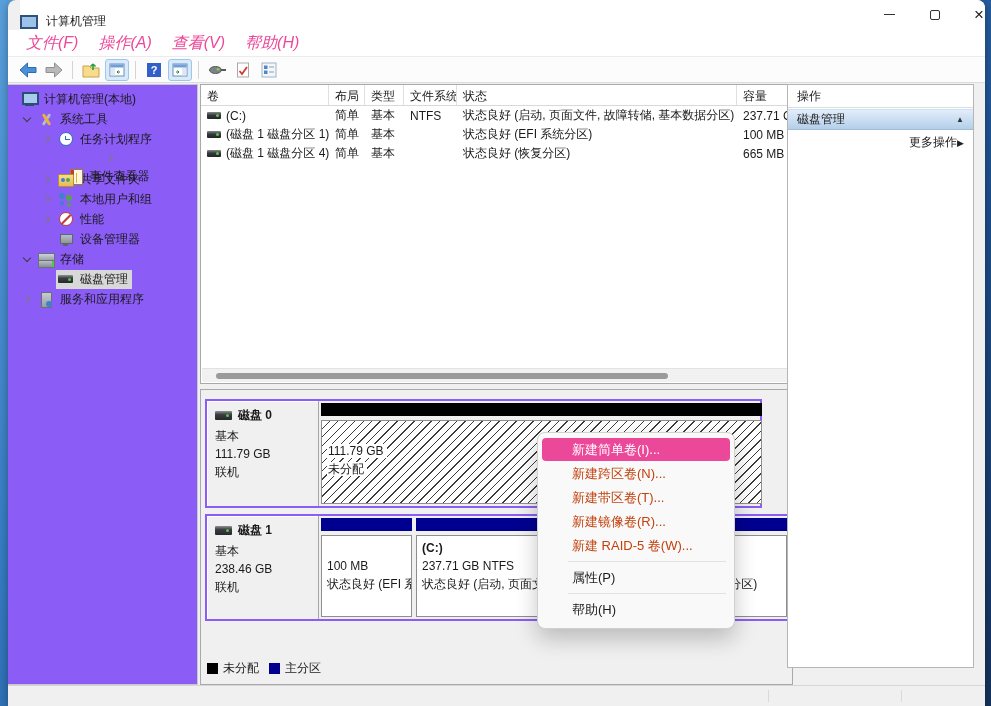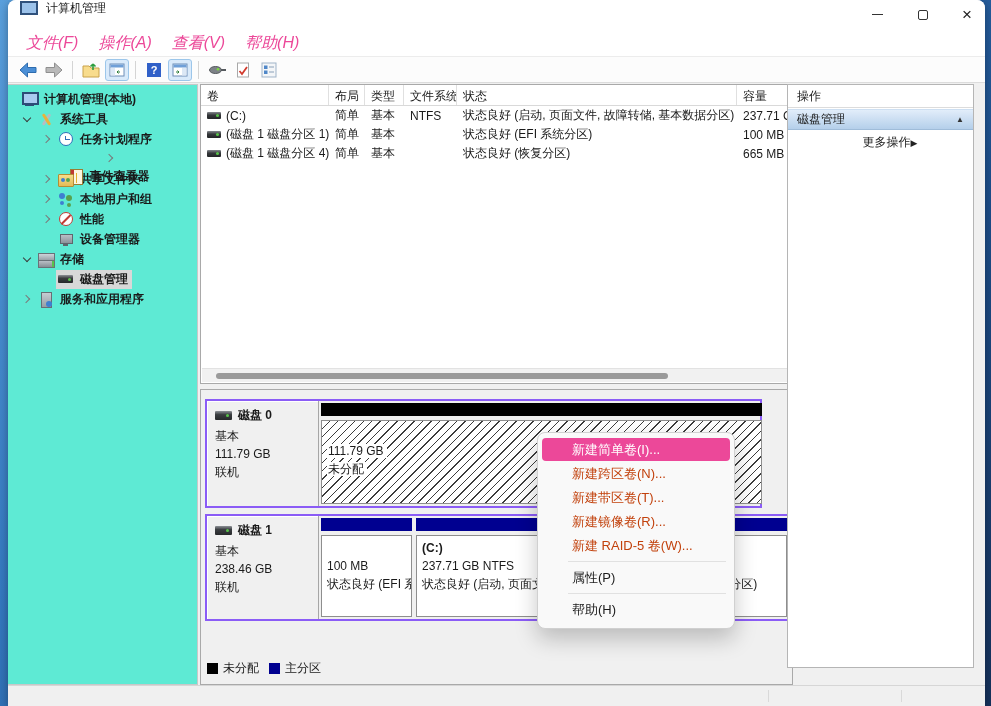--- a/index.html
+++ b/index.html
@@ -5,21 +5,21 @@
   * { margin:0; padding:0; box-sizing:border-box; }
   html,body { width:991px; height:706px; overflow:hidden;
     font-family:"Liberation Sans","DejaVu Sans",sans-serif; }
   body { background:linear-gradient(135deg,#5aa0dd 0%,#3579c0 35%,#1d4f8c 70%,#16325c 100%); position:relative; }
 
   .window { position:absolute; left:8px; top:0; width:977px; height:706px;
     background:#f0f0f0; border-radius:8px 8px 0 0; overflow:hidden;
     box-shadow:0 2px 10px rgba(0,0,0,.35); }
 
   
-  .titlebar { position:absolute; left:0; top:0; right:0; height:30px; background:#fff; display:flex; align-items:flex-start; padding-left:12px; }
+  .titlebar { position:absolute; left:12px; top:0; right:0; height:30px; background:#fff; display:flex; align-items:flex-end; }
   .app-icon { width:18px; height:16px; position:relative; margin-right:8px; }
   .app-icon::before { content:""; position:absolute; left:0; top:1px; width:14px; height:10px; background:#9cc2ea; border:2px solid #30517c; }
   .app-icon::after { content:""; position:absolute; left:3px; top:13px; width:8px; height:2px; background:#30517c; box-shadow:5px-0 0 #30517c; }
   .title-text { font-size:12px; color:#1a1a1a; }
   .cap-btn { position:absolute; top:0; width:38px; height:29px; display:flex; align-items:center; justify-content:center; cursor:default; }
   .cap-min { left:850px; } .cap-max { left:896px; } .cap-close { left:940px; }
   .cap-min i { width:11px; height:1.4px; background:#333; }
   .cap-max i { width:10px; height:10px; border:1.3px solid #333; border-radius:2px; }
   .cap-close { font-size:17px; color:#222; font-style:normal; }
 
@@ -27,21 +27,21 @@
   .menubar { position:absolute; left:0; top:30px; right:0; height:26px; background:#fff; display:flex; align-items:center; padding-left:8px; }
   .menu-item { font-size:16px; color:#ec4899; padding:4px 10px;font-style:italic; }
 
   
   .toolbar { position:absolute; left:0; top:56px; right:0; height:27px; background:#fcfcfc; border-top:1px solid #ececec; border-bottom:1px solid #dcdcdc; display:flex; align-items:center; padding-left:8px; gap:2px; }
   .tb-btn { width:24px; height:22px; display:flex; align-items:center; justify-content:center; border-radius:3px; }
   .tb-btn.hl { background:#d9eafb; border:1px solid #9cc6ea; }
   .tb-sep { width:1px; height:18px; background:#d4d4d4; margin:0 4px; }
 
   
-  .tree-pane { position:absolute; left:0; top:84px; width:190px; height:601px; background:#5eead4; border:1px solid #c8c8c8; border-left:none; overflow:hidden; padding-top:4px;font-weight:bold; }
+  .tree-pane { position:absolute; left:0; top:84px; width:190px; height:601px; background:#8b5cf6; border:1px solid #c8c8c8; border-left:none; overflow:hidden; padding-top:4px; }
   .trow { height:20px; display:flex; align-items:center; font-size:12px; color:#1a1a1a; white-space:nowrap; }
   .chev { width:18px; height:16px; flex:0 0 18px; display:flex; align-items:center; justify-content:center; }
   .chev.closed::before { content:""; width:5px; height:5px; border-right:1.4px solid #7a7a7a; border-top:1.4px solid #7a7a7a; transform:rotate(45deg); margin-right:2px; }
   .chev.open::before { content:""; width:5px; height:5px; border-right:1.6px solid #3c3c3c; border-bottom:1.6px solid #3c3c3c; transform:rotate(45deg); margin-bottom:2px; }
   .rowc { display:flex; align-items:center; gap:5px; padding:1px 4px 1px 2px; }
   .rowc.selected { background:#d8d8d8; }
 
   
   .nicon { width:17px; height:15px; position:relative; flex:0 0 17px; display:inline-block; }
   .nicon-computer::before { content:""; position:absolute; left:0; top:0; width:13px; height:9px; background:#a9cbf0; border:2px solid #2c4d77; }
@@ -93,21 +93,21 @@
   .pline.title { font-weight:bold; }
   .hatch .pline span { background:#fff; padding:0 3px 0 1px; }
   .legend { position:absolute; left:6px; top:270px; display:flex; align-items:center; gap:10px; font-size:12px; color:#1a1a1a; }
   .legend-item { display:flex; align-items:center; gap:5px; }
   .swatch { width:11px; height:11px; display:inline-block; }
 
   .actions-pane { position:absolute; left:779px; top:84px; width:187px; height:584px; background:#fff; border:1px solid #b5b5b5; overflow:hidden; }
   .actions-title { height:23px; line-height:23px; font-size:12px; color:#1a1a1a; padding-left:9px; border-bottom:1px solid #dcdcdc; }
   .actions-group { height:21px; margin-top:1px; background:linear-gradient(#e2edfa,#b4cfea); border-top:1px solid #cddff2; border-bottom:1px solid #9fbcd9; display:flex; align-items:center; justify-content:space-between; padding:0 9px; font-size:12px; color:#1a1a1a; }
   .collapse-arrow { font-size:8px; color:#333; }
-  .actions-more { height:25px; display:flex; align-items:center; justify-content:center; padding:0 9px 0 28px; font-size:12px; color:#1a1a1a; }
+  .actions-more { height:25px; display:flex; align-items:center; justify-content:flex-end; padding:0 9px 0 28px; font-size:12px; color:#1a1a1a; }
   .more-arrow { font-size:9px; color:#222; }
 
   .statusbar { position:absolute; left:0; right:0; top:685px; height:21px; background:#f0f0f0; border-top:1px solid #d6d6d6; }
   .sb-div { position:absolute; top:4px; bottom:4px; width:1px; background:#d9d9d9; }
 
   
   .context-menu { position:absolute; left:529px; top:432px; width:198px; background:#f9f9f9; border:1px solid #d0d0d0; border-radius:8px; box-shadow:0 10px 22px rgba(0,0,0,.22); padding:5px 0 6px; z-index:50; }
   .cm-item { height:23px; line-height:23px; font-size:13px; color:#1b1b1b; padding-left:30px; margin:0 4px 1px; border-radius:4px; white-space:nowrap; overflow:hidden; }
   .cm-item.highlighted { background:#ec4899; color:#fff; }
   .cm-item.disabled { color:#c2410c; }

